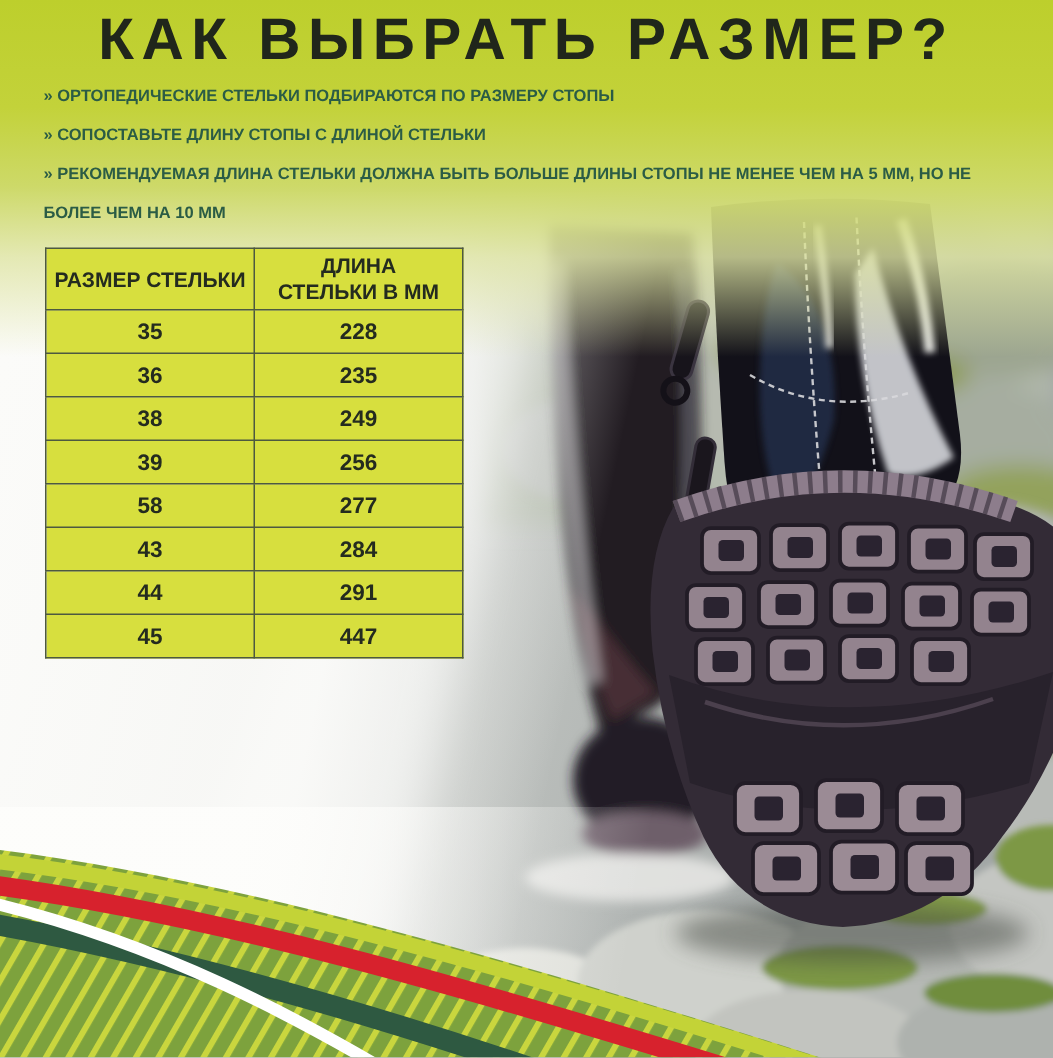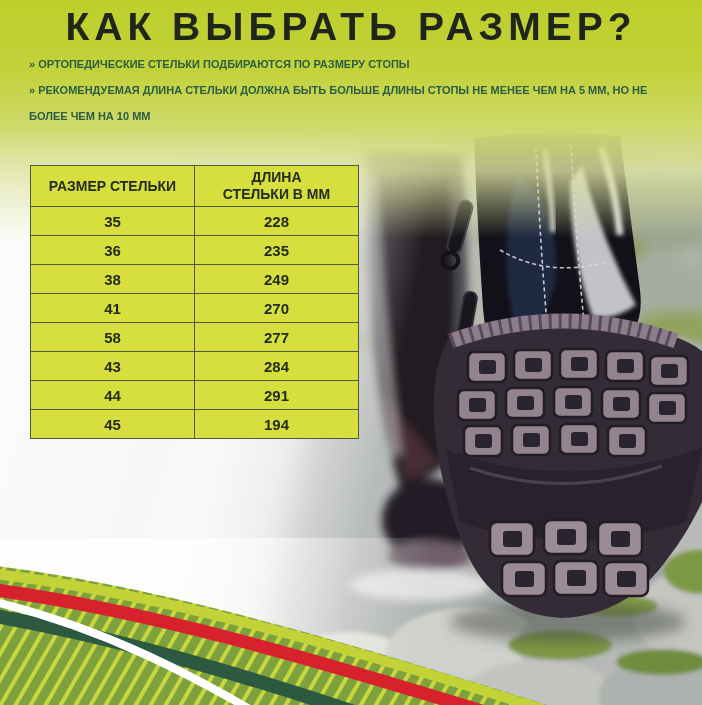--- a/index.html
+++ b/index.html
@@ -26,21 +26,21 @@
     position:absolute; top:5px; left:0; width:702px; margin:0; z-index:5;
     text-align:center; font-size:39px; font-weight:bold; letter-spacing:5px;
     color:#20261b; white-space:nowrap;
   }
   .bullets {
     position:absolute; top:51px; left:29px; width:622px; z-index:5;
     color:#2b5c45; font-weight:bold; font-size:11px; line-height:26px;
   }
   .bullet { margin:0; }
   .size-table {
-    position:absolute; top:165px; left:30px; width:329px; z-index:5;
+    position:absolute; top:165px; left:30px; width:279px; z-index:5;
     border-collapse:collapse; table-layout:fixed;
   }
   .size-table th, .size-table td {
     background:#d7df3e; border:1.5px solid #4d5940;
     color:#242b1f; font-weight:bold; text-align:center; vertical-align:middle;
     padding:0;
   }
   .size-table th { height:40px; font-size:14px; line-height:1.2; }
   .size-table td { height:28px; font-size:15px; }
   .waves { position:absolute; inset:0; z-index:6; pointer-events:none; }
@@ -179,20 +179,21 @@
 
   <div class="left-fade"></div>
   <div class="bottom-fade"></div>
 
   <div class="top-grad"></div>
 
   <h1 class="title">КАК ВЫБРАТЬ РАЗМЕР?</h1>
 
   <div class="bullets">
     <p class="bullet"><span>»</span> <span>ОРТОПЕДИЧЕСКИЕ СТЕЛЬКИ ПОДБИРАЮТСЯ ПО РАЗМЕРУ СТОПЫ</span></p>
+    <p class="bullet"><span>»</span> <span>СОПОСТАВЬТЕ ДЛИНУ СТОПЫ С ДЛИНОЙ СТЕЛЬКИ</span></p>
     <p class="bullet"><span>»</span> <span>РЕКОМЕНДУЕМАЯ ДЛИНА СТЕЛЬКИ ДОЛЖНА БЫТЬ БОЛЬШЕ ДЛИНЫ СТОПЫ НЕ МЕНЕЕ ЧЕМ НА 5 ММ, НО НЕ БОЛЕЕ ЧЕМ НА 10 ММ</span></p>
   </div>
 
   <table class="size-table">
     <thead>
       <tr>
         <th>
           <span>РАЗМЕР СТЕЛЬКИ</span>
         </th>
         <th>
@@ -208,38 +209,38 @@
         </tr>
         <tr>
           <td>36</td>
           <td>235</td>
         </tr>
         <tr>
           <td>38</td>
           <td>249</td>
         </tr>
         <tr>
-          <td>41</td>
-          <td>270</td>
+          <td>39</td>
+          <td>256</td>
         </tr>
         <tr>
           <td>58</td>
           <td>277</td>
         </tr>
         <tr>
           <td>43</td>
           <td>284</td>
         </tr>
         <tr>
           <td>44</td>
           <td>291</td>
         </tr>
         <tr>
           <td>45</td>
-          <td>194</td>
+          <td>447</td>
         </tr>
       </tbody>
   </table>
 
   <svg class="waves" viewBox="0 0 702 705" width="702" height="705">
     <defs>
       <pattern id="hatch" width="13" height="13" patternUnits="userSpaceOnUse" patternTransform="rotate(30)">
         <rect width="13" height="13" fill="#7da23d"></rect>
         <rect width="4" height="13" fill="#c9d63e"></rect>
       </pattern>

